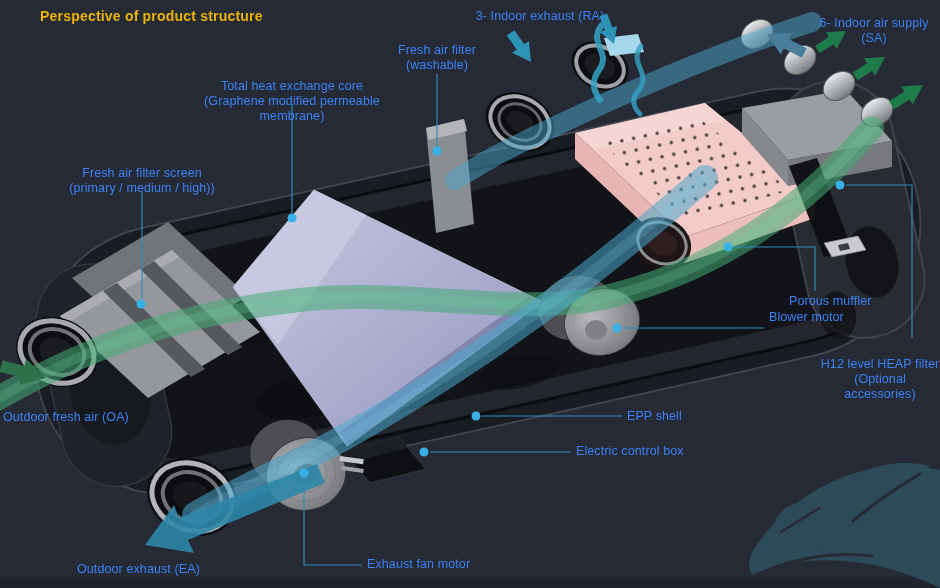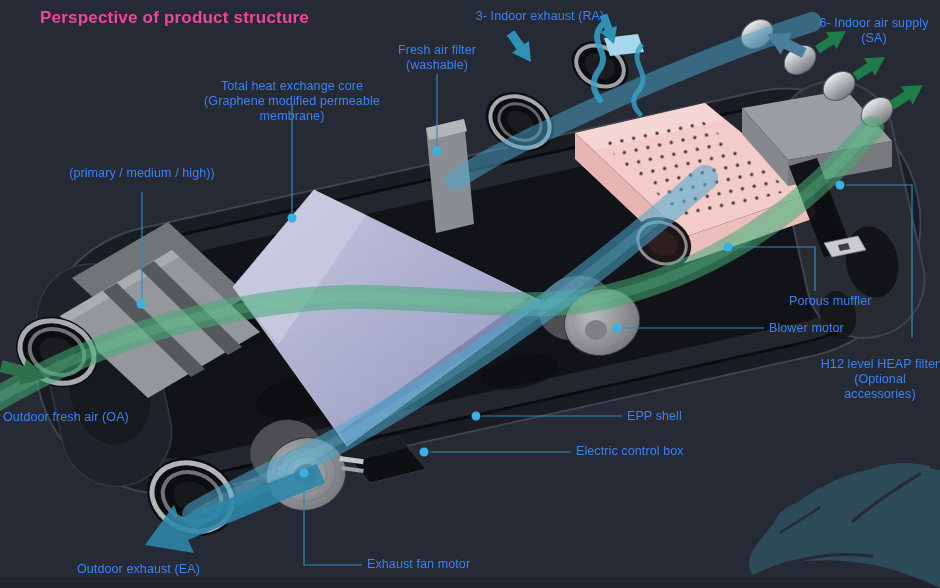--- a/index.html
+++ b/index.html
@@ -8,30 +8,30 @@
     background:#262a35;font-family:"Liberation Sans",sans-serif;
   }
   .stage svg{position:absolute;left:0;top:0;}
   .lbl{
     position:absolute;color:#3b82f6;font-size:12.5px;line-height:1.18;
     white-space:nowrap;letter-spacing:.1px;
   }
   .lbl .ln{display:block;}
   .ctr{text-align:center;white-space:normal;}
   #page-title{
-    position:absolute;left:40px;top:8px;color:#ec4899;
-    font-size:17px;font-weight:bold;letter-spacing:.2px;
+    position:absolute;left:40px;top:8px;color:#eab308;
+    font-size:14px;font-weight:bold;letter-spacing:.2px;
   }
   #lbl-ra{left:440px;top:9px;width:200px;}
   #lbl-sa{left:814px;top:16px;width:120px;}
   #lbl-return{left:377px;top:43px;width:120px;}
   #lbl-core{left:172px;top:79px;width:240px;}
   #lbl-fresh{left:57px;top:166px;width:170px;}
   #lbl-porous{left:789px;top:294px;}
-  #lbl-blower{left:769px;top:321px;}
+  #lbl-blower{left:769px;top:310px;}
   #lbl-heap{left:820px;top:341px;width:120px;margin-top:16px;}
   #lbl-epp{left:627px;top:409px;}
   #lbl-ctrl{left:576px;top:444px;}
   #lbl-oa{left:3px;top:410px;}
   #lbl-ea{left:77px;top:562px;}
   #lbl-fan{left:367px;top:557px;}
 </style>
 </head>
 <body>
 
@@ -251,20 +251,21 @@
 </div>
 <div class="lbl ctr" id="lbl-return">
   <span class="ln">Fresh air filter</span>
   <span class="ln">(washable)</span>
 </div>
 <div class="lbl ctr" id="lbl-core">
   <span class="ln">Total heat exchange core</span>
   <span class="ln">(Graphene modified permeable membrane)</span>
 </div>
 <div class="lbl ctr" id="lbl-fresh">
+  <span class="ln">Fresh air filter screen</span>
   <span class="ln">(primary / medium / high))</span>
 </div>
 <div class="lbl" id="lbl-porous">Porous muffler</div>
 <div class="lbl" id="lbl-blower">Blower motor</div>
 <div class="lbl ctr" id="lbl-heap">
   <span class="ln">H12 level HEAP filter</span>
   <span class="ln">(Optional accessories)</span>
 </div>
 <div class="lbl" id="lbl-epp">EPP shell</div>
 <div class="lbl" id="lbl-ctrl">Electric control box</div>

